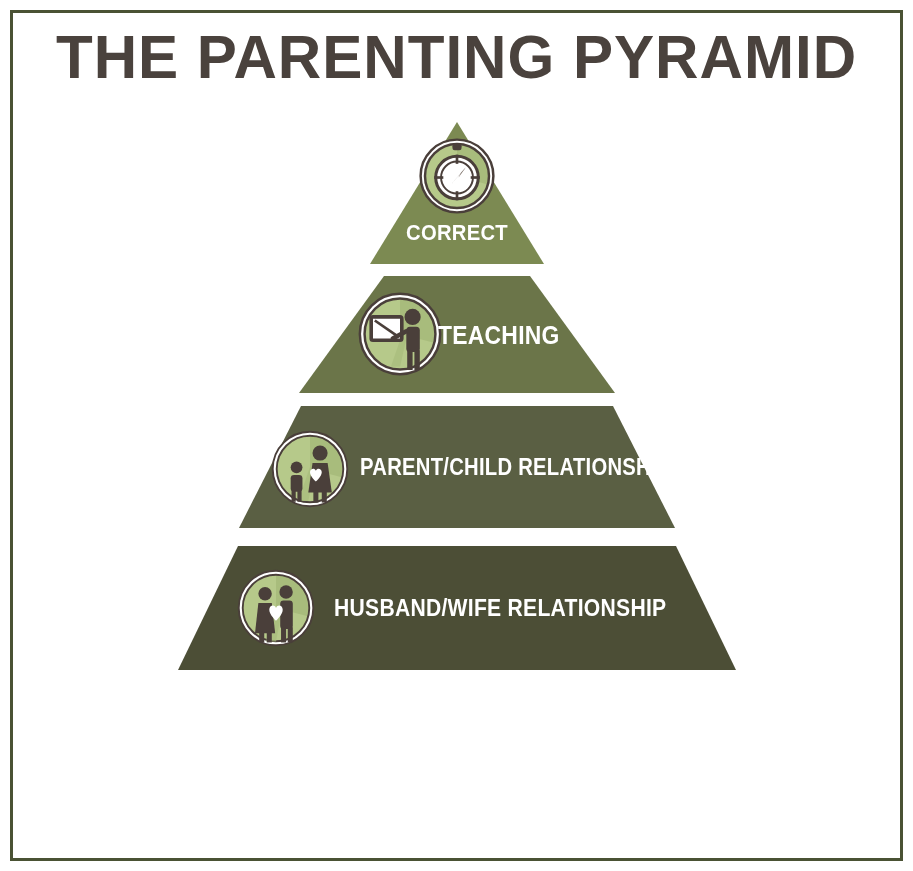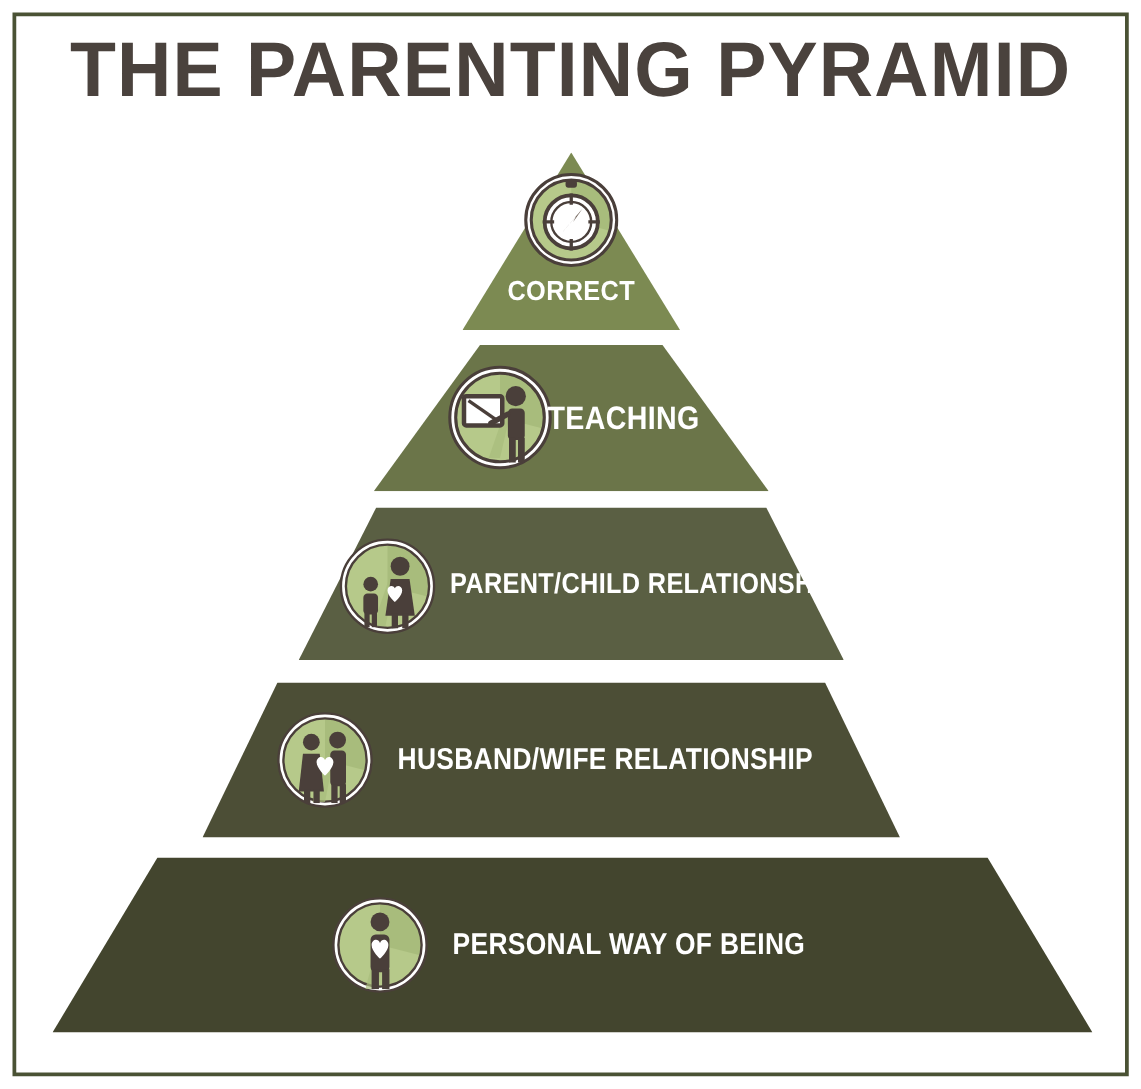--- a/index.html
+++ b/index.html
@@ -70,21 +70,21 @@
   #tier2{ left:299px; top:276px; width:316px; height:117px; }
   #tier2 .tier-label{ left:139px; top:50%; font-size:26px; transform:translateY(-50%) scaleX(0.88); transform-origin:left center;}
   #icon2{ left:56px; top:13px; width:90px; height:90px; }
 
   
   #tier3{ left:239px; top:406px; width:436px; height:122px; }
   #tier3 .tier-label{ left:121px; top:50%; font-size:23px; transform:translateY(-50%) scaleX(0.88); transform-origin:left center;}
   #icon3{ left:29px; top:21px; width:84px; height:84px; }
 
   
-  #tier4{ left:162px; top:546px; width:558px; height:124px; }
+  #tier4{ left:178px; top:546px; width:558px; height:124px; }
   #tier4 .tier-label{ left:156px; top:50%; font-size:24px; transform:translateY(-50%) scaleX(0.88); transform-origin:left center;}
   #icon4{ left:56px; top:20px; width:84px; height:84px; }
 
   
   #tier5{ left:42px; top:686px; width:832px; height:140px; }
   #tier5 .tier-label{ left:320px; top:50%; font-size:24px; transform:translateY(-50%) scaleX(0.88); transform-origin:left center;}
   #icon5{ left:220px; top:28px; width:84px; height:84px; }
 </style>
 </head>
 <body>
@@ -196,37 +196,15 @@
           <rect x="55" y="41" width="15" height="34" rx="4" fill="#4A3F3A"></rect>
           <rect x="56" y="73" width="6" height="18" fill="#4A3F3A"></rect>
           <rect x="64" y="73" width="6" height="18" fill="#4A3F3A"></rect>
           <path d="M42 52 C42 47 48 45 50 50 C52 45 58 47 58 52 C58 58 50 65 50 65 C50 65 42 58 42 52 Z" fill="#FFFFFF"></path>
         </svg>
       </div>
 
       <div class="tier-label">HUSBAND/WIFE RELATIONSHIP</div>
     </div>
 
-    <div class="tier" id="tier5">
-      <svg class="tier-shape" viewBox="0 0 832 140" preserveAspectRatio="none">
-        <polygon points="84,0 748,0 832,140 0,140" fill="#43452E"></polygon>
-      </svg>
-
-      <div class="icon-wrap" id="icon5">
-        <svg viewBox="0 0 100 100" width="100%" height="100%">
-          <circle cx="50" cy="50" r="42" fill="#B6C98A"></circle>
-          <path d="M50 8 A42 42 0 0 1 89 60 L50 50 Z" fill="#A8BC7C"></path>
-          <circle cx="50" cy="50" r="42" fill="none" stroke="#4A3F3A" stroke-width="7"></circle>
-          <circle cx="50" cy="50" r="42" fill="none" stroke="#FFFFFF" stroke-width="2.5"></circle>
-          <path d="M58 26 L48 92 L36 92 L54 26 Z" fill="#A8BC7C" opacity="0.7"></path>
-          <circle cx="50" cy="28" r="9" fill="#4A3F3A"></circle>
-          <rect x="41" y="40" width="18" height="36" rx="5" fill="#4A3F3A"></rect>
-          <rect x="42" y="73" width="7" height="19" fill="#4A3F3A"></rect>
-          <rect x="52" y="73" width="7" height="19" fill="#4A3F3A"></rect>
-          <path d="M42 50 C42 45 48 43 50 48 C52 43 58 45 58 50 C58 56 50 63 50 63 C50 63 42 56 42 50 Z" fill="#FFFFFF"></path>
-        </svg>
-      </div>
-
-      <div class="tier-label">PERSONAL WAY OF BEING</div>
-    </div>
 
   </div>
 </div>
 
 </body></html>

